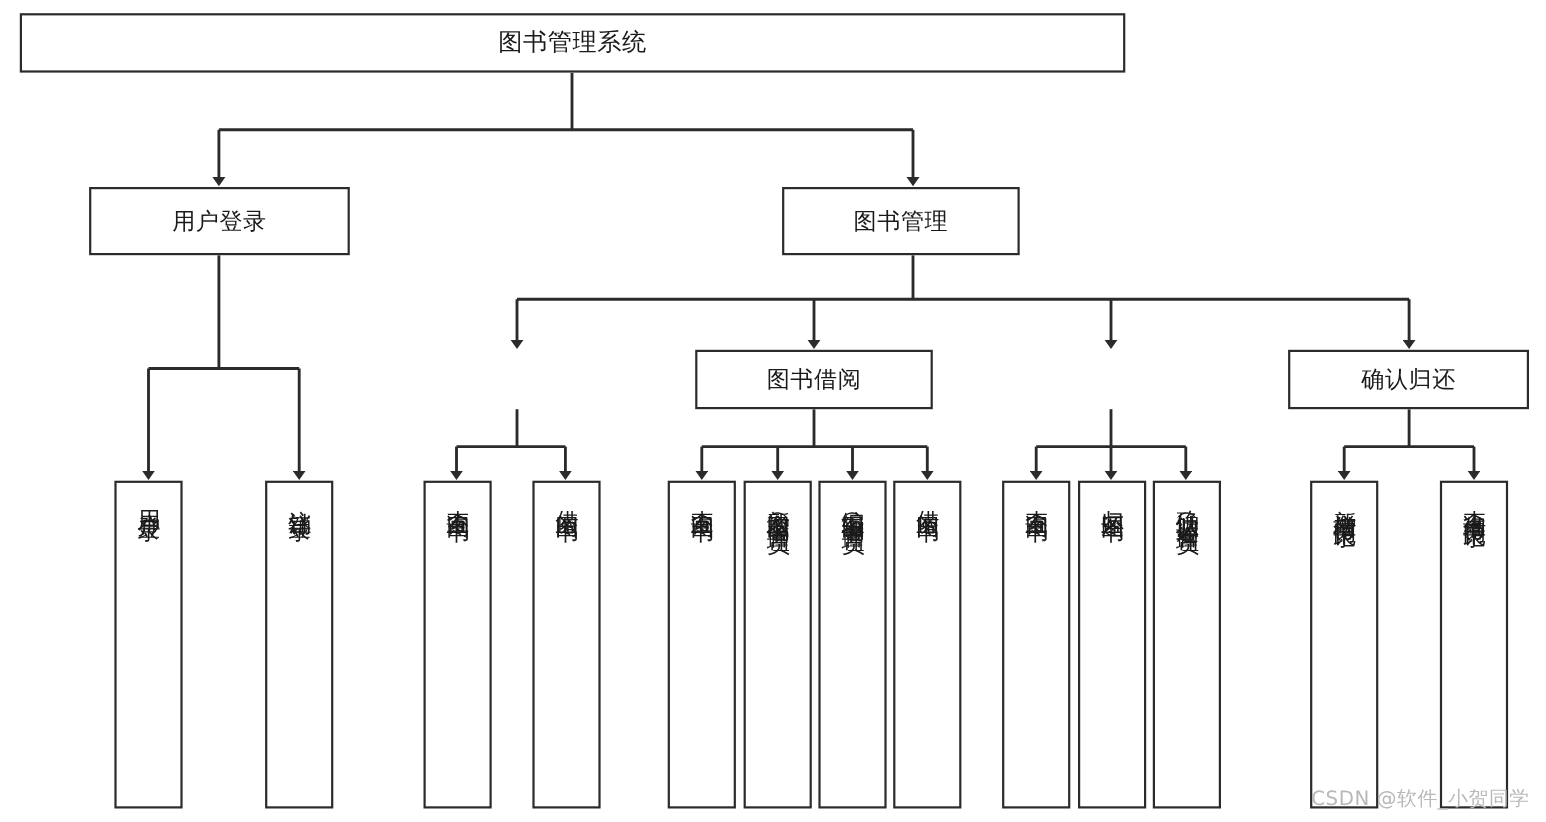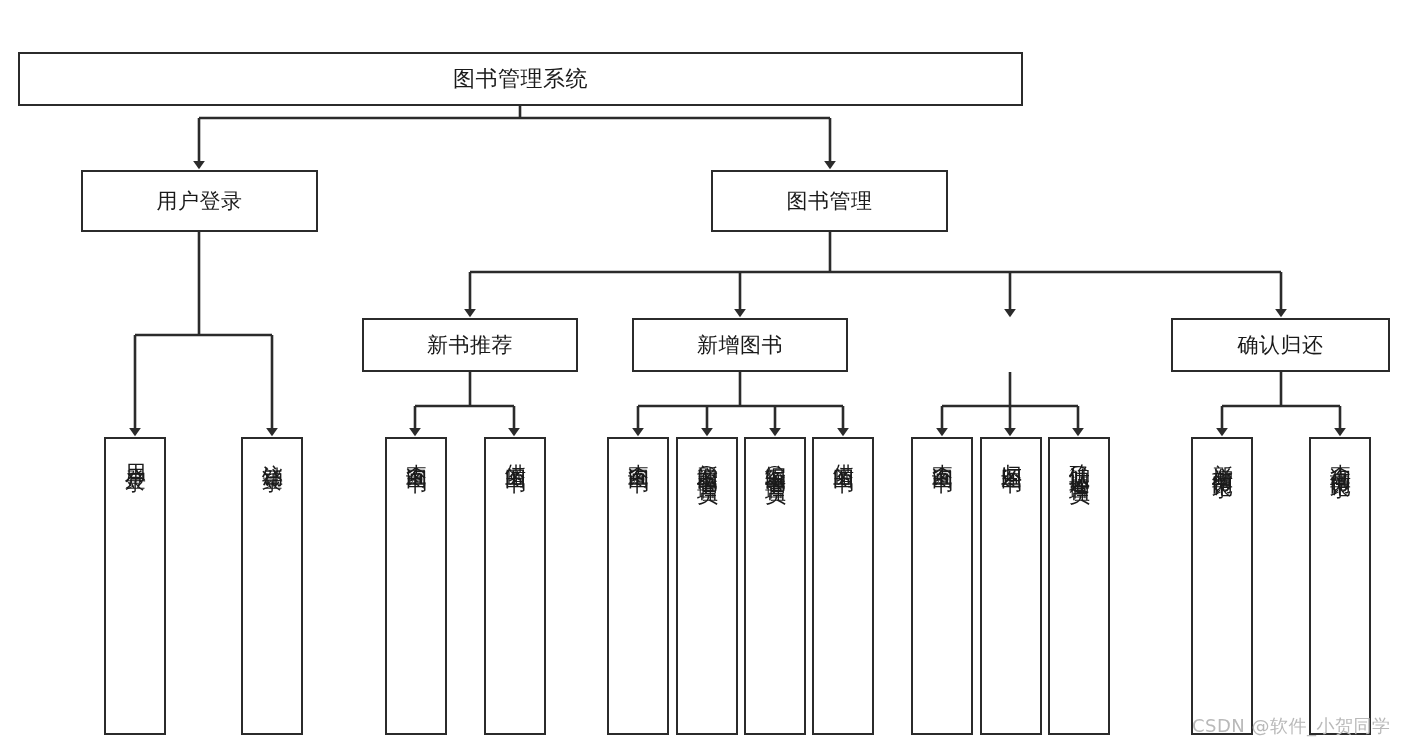--- a/index.html
+++ b/index.html
@@ -125,38 +125,35 @@
       <path d="M1010,406 L1010,430" marker-end="url(#arrow)"></path>
       <path d="M1078,406 L1078,430" marker-end="url(#arrow)"></path>
 
       <path d="M1281,372 L1281,406"></path>
       <path d="M1222,406 L1340,406"></path>
       <path d="M1222,406 L1222,430" marker-end="url(#arrow)"></path>
       <path d="M1340,406 L1340,430" marker-end="url(#arrow)"></path>
     </g>
   </svg>
 
-  <div class="node h root" style="left:18px; top:12px; width:1005px; height:54px;margin-top:40px;">
+  <div class="node h root" style="left:18px; top:12px; width:1005px; height:54px;">
     <span class="label">图书管理系统</span>
   </div>
 
   <div class="node h" style="left:81px; top:170px; width:237px; height:62px;">
     <span class="label">用户登录</span>
   </div>
 
-  <div class="node h" style="left:711px; top:170px; width:237px; height:62px;">
+  <div class="node h" style="left:711px; top:170px; width:216px; height:62px;">
     <span class="label">图书管理</span>
   </div>
 
-  <div class="node h" style="left:362px; top:318px; width:216px; height:54px;">
-    <span class="label">新书推荐</span>
-  </div>
 
   <div class="node h" style="left:632px; top:318px; width:216px; height:54px;">
-    <span class="label">新增图书</span>
+    <span class="label">图书借阅</span>
   </div>
 
 
   <div class="node h" style="left:1171px; top:318px; width:219px; height:54px;">
     <span class="label">确认归还</span>
   </div>
 
   <div class="node v" style="left:104px; top:437px; width:62px; height:298px;">
     <span class="label">用户登录</span>
   </div>

